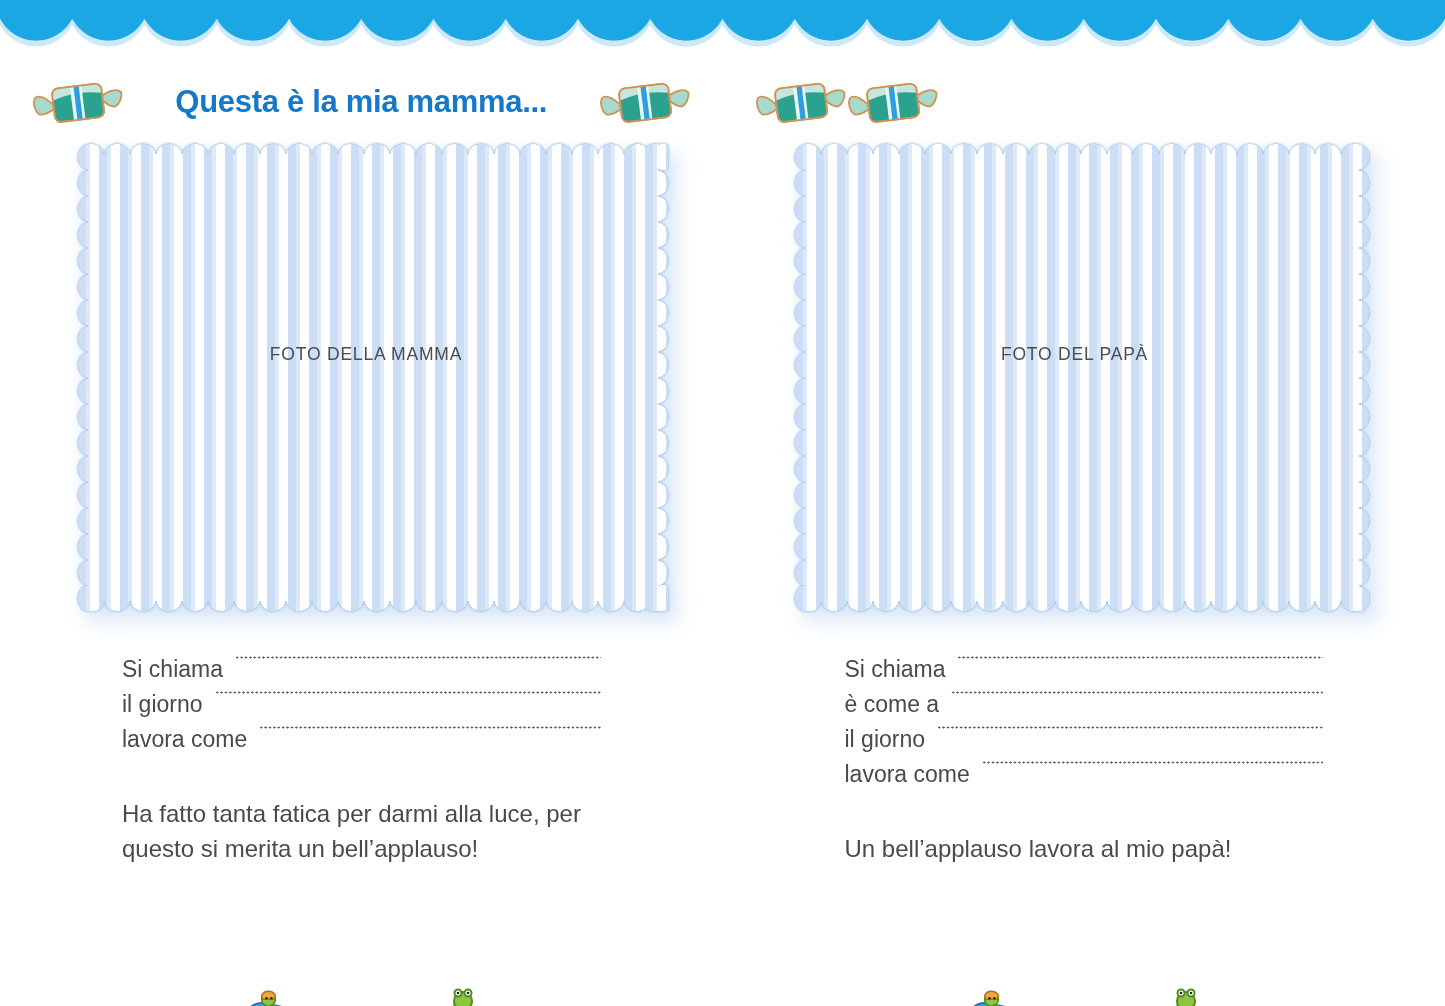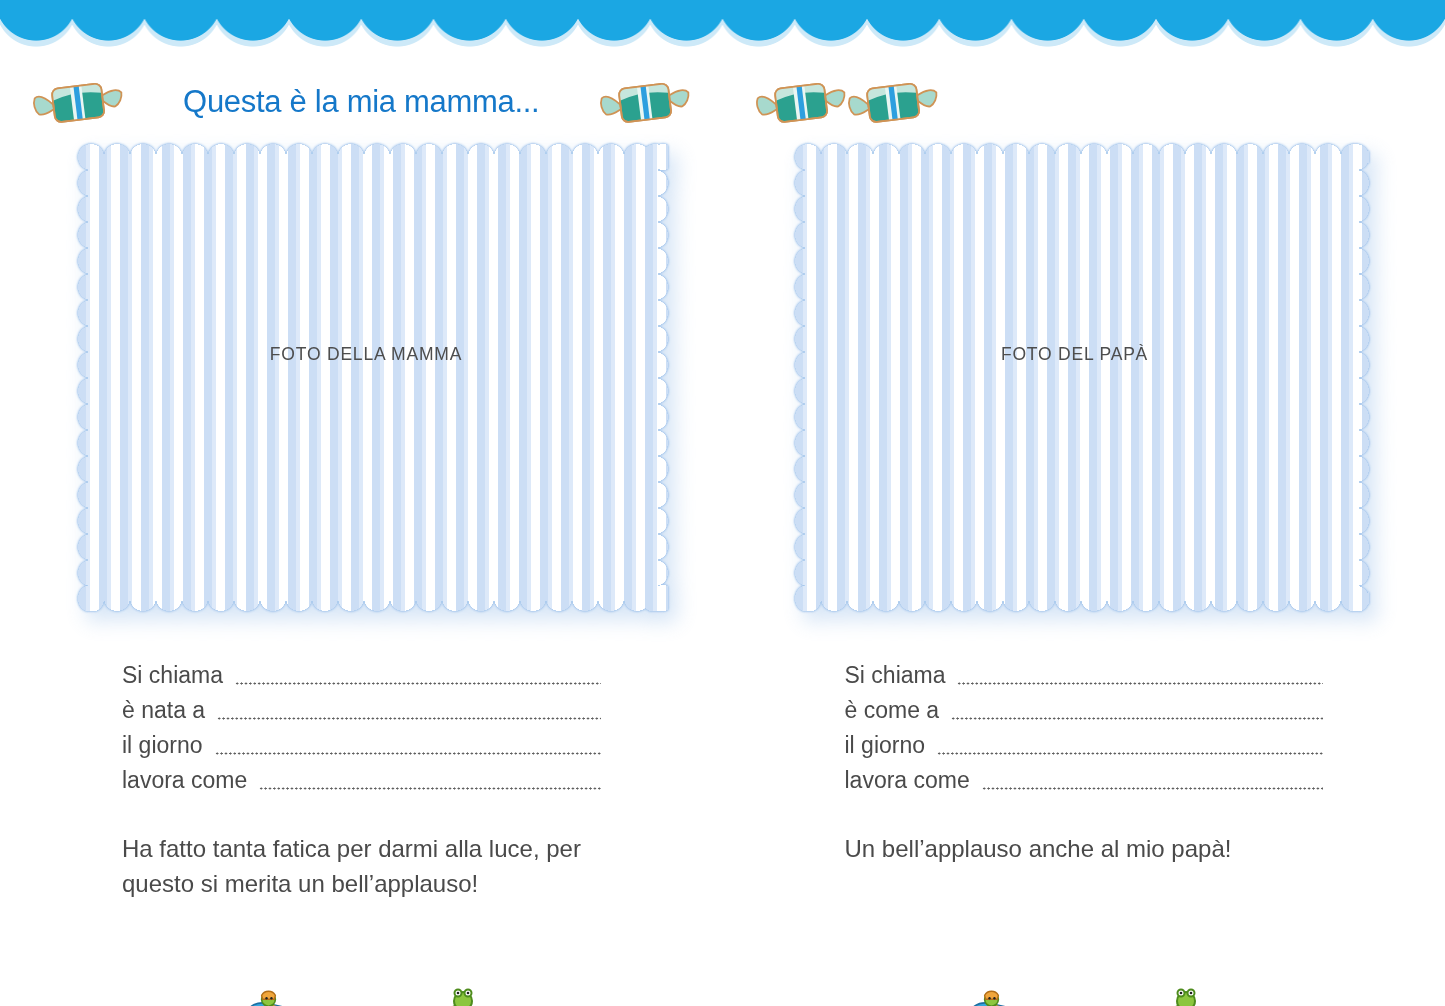--- a/index.html
+++ b/index.html
@@ -16,21 +16,21 @@
 
   
   .spread { display:flex; width:1445px; }
   .page   { width:722.5px; position:relative; height:960px; }
 
   .page-header { margin-top:24px; height:64px; display:flex; align-items:center; padding:0 32px; }
   .candy { width:92px; height:54px; flex:0 0 auto; }
   .candy svg { width:100%; height:100%; }
   .page-title {
     flex:1; text-align:center;
-    font-family:"Liberation Sans", sans-serif; font-weight:normal;
+    font-family:"Liberation Sans", sans-serif; font-weight:bold;
     font-size:31px; letter-spacing:-0.3px; color:#1578c9;
   }
 
   
   .frame-wrap {
     margin-top:10px;
     filter: drop-shadow(0 0 1px #a5c6ec) drop-shadow(0 0 1px #a5c6ec)
             drop-shadow(8px 10px 10px rgba(165,198,236,0.45));
   }
   .frame-wrap--left  { margin-left:78px; width:590px; }
@@ -54,21 +54,21 @@
       radial-gradient(circle closest-side, #000 99%, rgba(0,0,0,0)) 0 0    / 26px 26px repeat-y,
       radial-gradient(circle closest-side, #000 99%, rgba(0,0,0,0)) 100% 0 / 26px 26px repeat-y;
   }
   .photo-label {
     position:absolute; left:0; right:14px; top:45%; transform:translateY(-50%);
     text-align:center; font-size:17.5px; letter-spacing:0.8px; color:#4d4d4d;
   }
 
   
   .fields { margin-top:44px; padding:0 122px 0 122px; }
-  .field-row { display:flex; align-items:flex-end; height:35px; }
+  .field-row { display:flex; height:35px; }
   .field-label { font-size:23px; color:#4a4a4a; line-height:1.25; white-space:nowrap; }
   .dotted-line {
     flex:1; margin-left:12px; margin-bottom:5px; height:4px;
     background: radial-gradient(circle, #5f5f5f 0.9px, rgba(0,0,0,0) 1.2px)
                 left bottom / 4.4px 3px repeat-x;
   }
 
   
   .note {
     margin-top:36px; margin-left:122px; max-width:520px;
@@ -129,24 +129,20 @@
 
     <div class="frame-wrap frame-wrap--left">
       <div class="frame">
         <span class="photo-label">FOTO DELLA MAMMA</span>
       </div>
     </div>
 
     <div class="fields">
       <div class="field-row">
         <span class="field-label">Si chiama</span>
-        <span class="dotted-line"></span>
-      </div>
-      <div class="field-row">
-        <span class="field-label">è nata a</span>
         <span class="dotted-line"></span>
       </div>
       <div class="field-row">
         <span class="field-label">il giorno</span>
         <span class="dotted-line"></span>
       </div>
       <div class="field-row">
         <span class="field-label">lavora come</span>
         <span class="dotted-line"></span>
       </div>
@@ -245,21 +241,21 @@
       <div class="field-row">
         <span class="field-label">il giorno</span>
         <span class="dotted-line"></span>
       </div>
       <div class="field-row">
         <span class="field-label">lavora come</span>
         <span class="dotted-line"></span>
       </div>
     </div>
 
-    <p class="note">Un bell’applauso anche al mio papà!</p>
+    <p class="note">Un bell’applauso lavora al mio papà!</p>
 
     <footer class="page-footer">
       <span class="footer-icon">
         <svg viewBox="0 0 120 56">
           <line x1="56" y1="29" x2="76" y2="33" stroke="#e4a8cc" stroke-width="1.6"></line>
           <g transform="rotate(4 95 34)">
             <rect x="77" y="25" width="36" height="16" rx="3" fill="#fdfdfd" stroke="#e4a8cc" stroke-width="2"></rect>
           </g>
           <circle cx="17" cy="38" r="13" fill="#a1519e" stroke="#6d2f6b" stroke-width="1.6"></circle>
           <circle cx="17" cy="38" r="5" fill="#f7cf3e" stroke="#c8912a" stroke-width="1.4"></circle>

